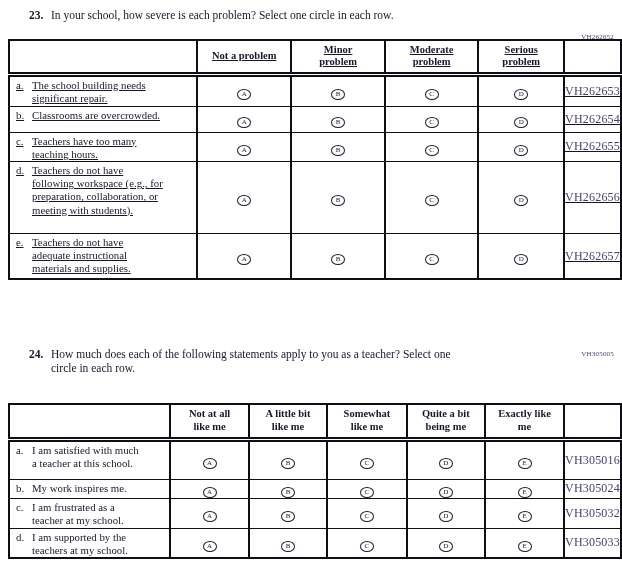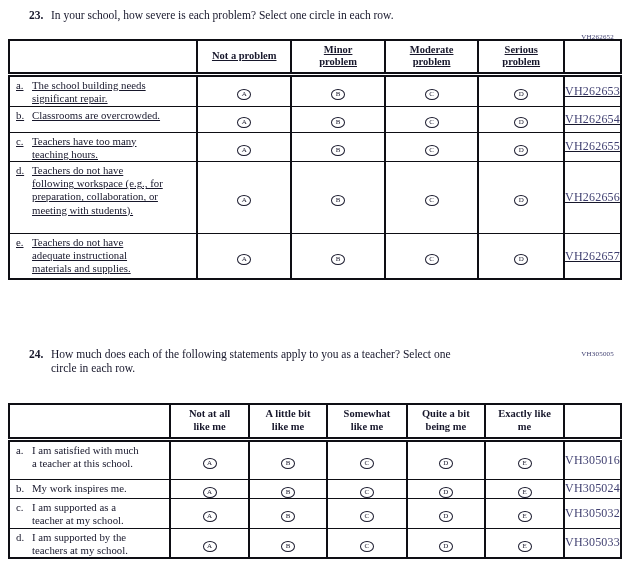--- a/index.html
+++ b/index.html
@@ -202,21 +202,21 @@
     <td class="opt"><span class="bubble">B</span></td>
     <td class="opt"><span class="bubble">C</span></td>
     <td class="opt"><span class="bubble">D</span></td>
     <td class="opt"><span class="bubble">E</span></td>
     <td class="codecell">VH305024</td>
   </tr>
   <tr class="r2">
     <td class="stem">
           <div class="stem-flex">
             <span class="stem-letter">c.</span>
-            <span class="stem-text">I am supported as a teacher at my school.</span>
+            <span class="stem-text">I am frustrated as a teacher at my school.</span>
           </div>
         </td>
     <td class="opt"><span class="bubble">A</span></td>
     <td class="opt"><span class="bubble">B</span></td>
     <td class="opt"><span class="bubble">C</span></td>
     <td class="opt"><span class="bubble">D</span></td>
     <td class="opt"><span class="bubble">E</span></td>
     <td class="codecell">VH305032</td>
   </tr>
   <tr class="r3">

